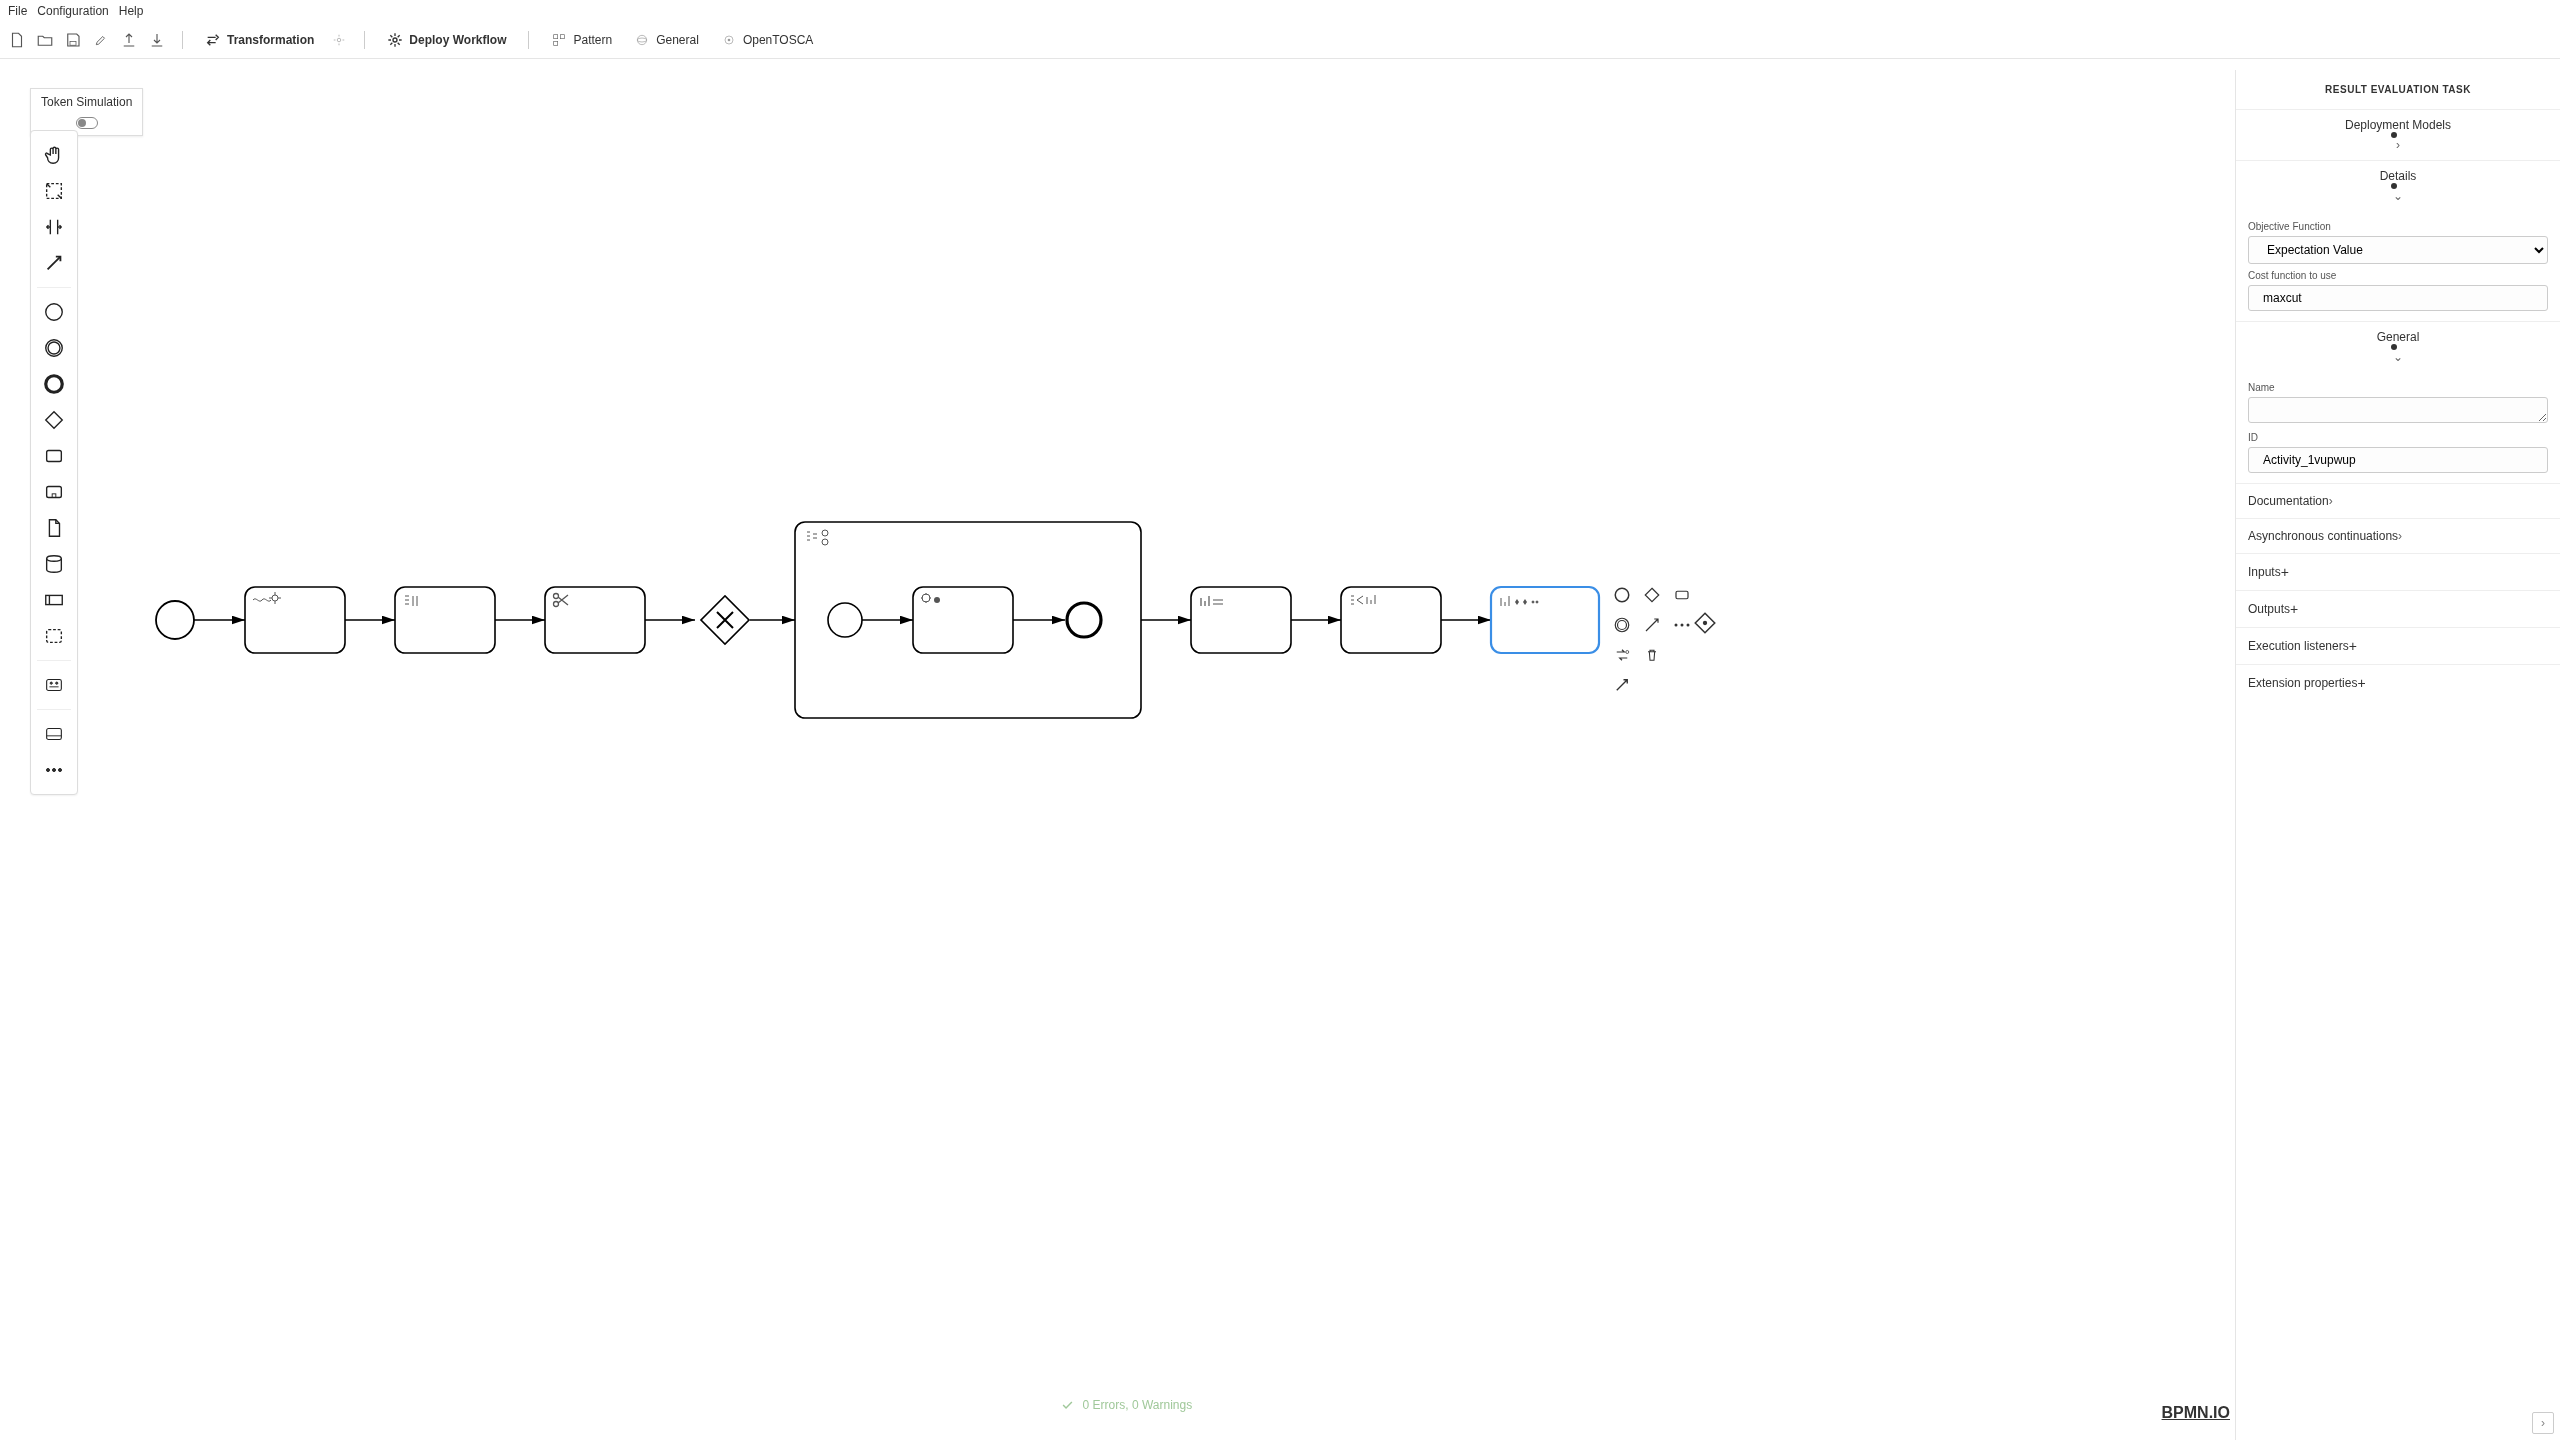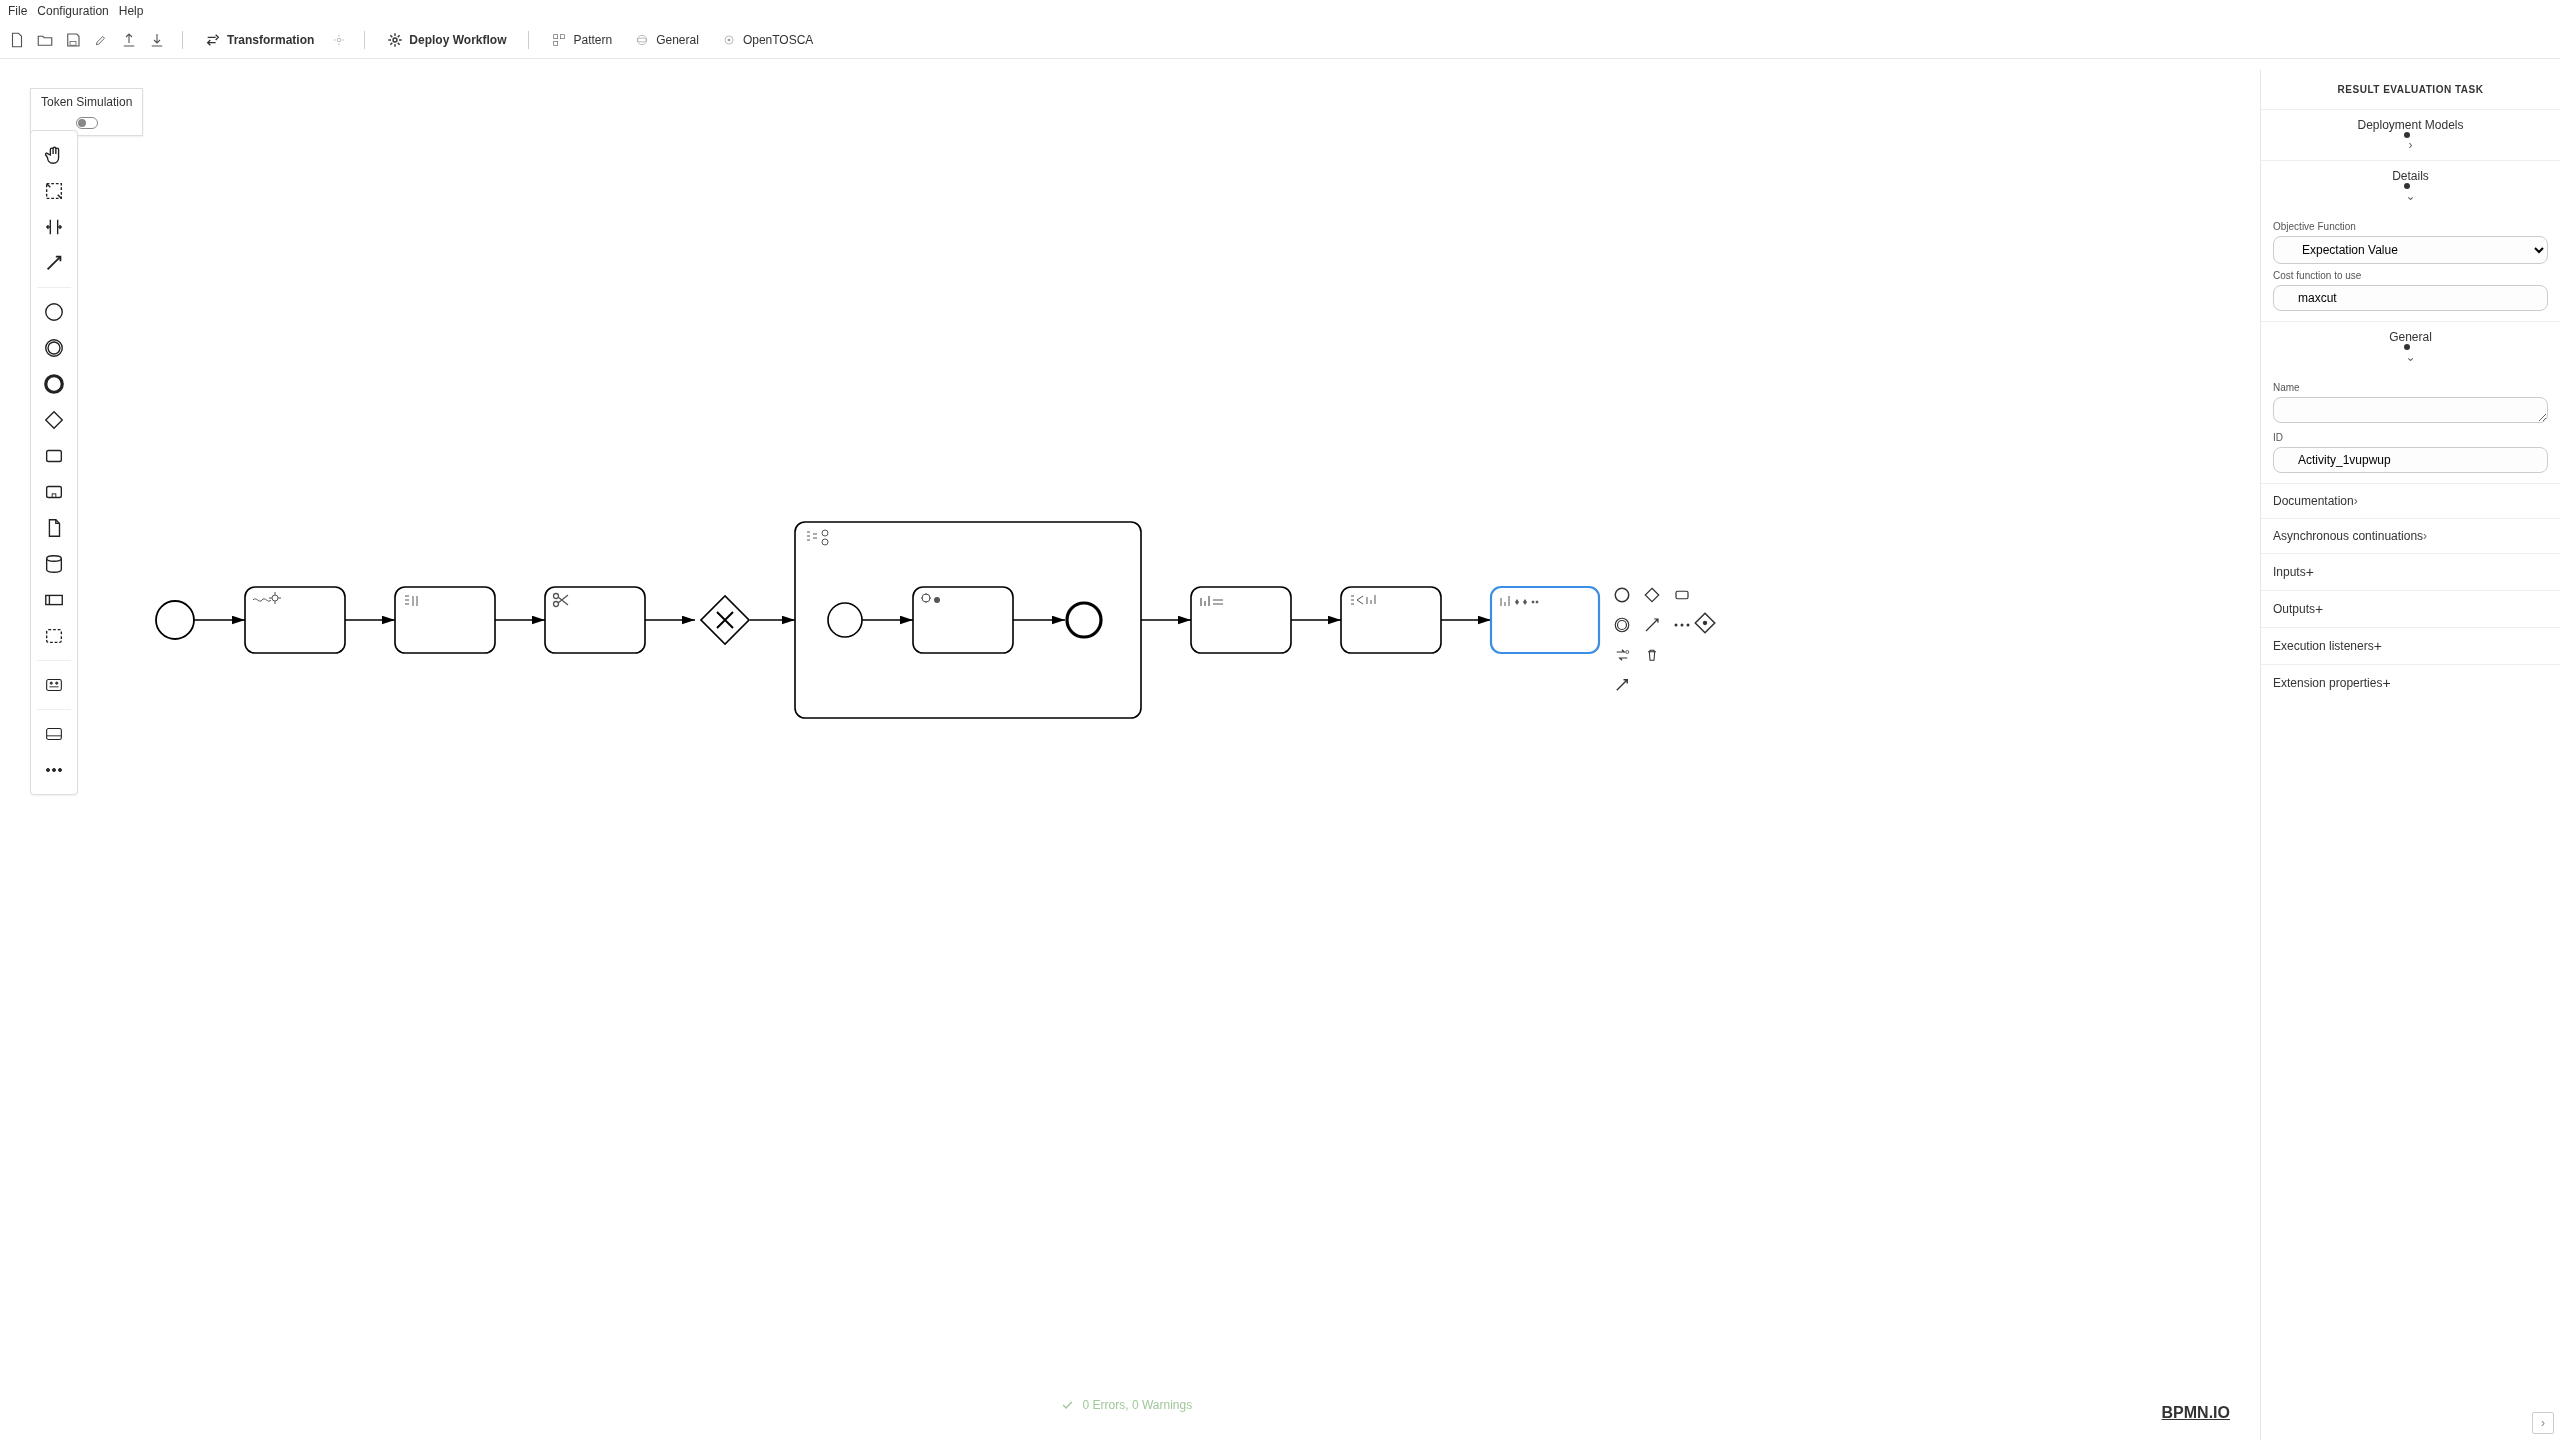--- a/index.html
+++ b/index.html
@@ -11,21 +11,21 @@
 
   
   .toolbar { display:flex; align-items:center; gap:10px; padding:6px 8px; border-bottom:1px solid #e5e5e5; font-size:12px; }
   .toolbar .sep { width:1px; height:18px; background:#ccc; margin:0 6px; }
   .tbtn { display:flex; align-items:center; gap:6px; padding:4px 6px; color:#333; cursor:default; }
   .tbtn.bold { font-weight:600; }
   .tbtn svg { width:16px; height:16px; }
   .tb-icon { width:18px; height:18px; display:flex; align-items:center; justify-content:center; }
   .tb-icon.small svg {width:14px;height:14px;}
   .canvas-area { flex:1; position:relative; }
-  .panel { width:300px; border-left:1px solid #e5e5e5; display:flex; flex-direction:column; font-size:12px; }
+  .panel { width:325px; border-left:1px solid #e5e5e5; display:flex; flex-direction:column; font-size:12px; }
 
   
   .token-pill { position:absolute; top:88px; left:30px; background:#fff; border:1px solid #ddd; border-radius:0; padding:6px 10px; display:flex; align-items:center; gap:8px; font-size:12px; box-shadow:0 1px 2px rgba(0,0,0,.08);flex-direction:column; }
 
   
   .palette { position:absolute; top:130px; left:30px; width:48px; background:#fff; border:1px solid #ddd; border-radius:4px; display:flex; flex-direction:column; padding:6px 0; box-shadow:0 1px 2px rgba(0,0,0,.06); z-index:5; }
   .p-item { height:36px; display:flex; align-items:center; justify-content:center; cursor:default; }
   .p-item svg { stroke:#222; fill:none; }
   .p-item.sel svg { stroke-width:3.5; }
   .p-sep { height:1px; background:#eee; margin:6px 6px; }
@@ -35,21 +35,21 @@
   .ctxpad div { display:flex; align-items:center; justify-content:center; }
 
   
   .panel-title { text-align:center; font-size:10px; letter-spacing:.5px; font-weight:700; padding:14px 0; color:#333; }
   .sec { border-top:1px solid #eee; }
   .sec-head { display:flex; align-items:center; justify-content:space-between; padding:8px 12px; font-size:12px; color:#333;flex-direction:column; }
   .sec-head .lbl { flex:1; }
   .sec-head .dot { width:6px;height:6px;border-radius:50%;background:#333;margin-right:8px; }
   .sec-body { padding:4px 12px 10px 12px; }
   .field-label { font-size:10px; color:#555; margin:6px 0 4px; }
-  .panel select, .panel input, .panel textarea { width:100%; padding:5px 24px; font-size:12px; border:1px solid #ccc; border-radius:8px; background:#fdfdfd; }
+  .panel select, .panel input, .panel textarea { width:100%; padding:5px 14px; font-size:12px; border:1px solid #ccc; border-radius:3px; background:#fdfdfd; }
   .panel textarea { height:26px; resize:vertical; }
 
   .row-line { display:flex; align-items:center; padding:10px 12px; border-top:1px solid #eee; font-size:12px; }
 
   .chev { font-size:12px; color:#666; }
   .plus { font-size:14px; color:#333; }
 
   
   .status { position:absolute; bottom:22px; left:50%; transform:translateX(-50%); display:flex; align-items:center; gap:8px; color:#a0c89a; background:rgba(255,255,255,.9); padding:6px 14px; border-radius:16px; font-size:12px; }
   .bpmn-logo { position:absolute; bottom:18px; right:330px; font-weight:800; font-size:16px; letter-spacing:0px; text-decoration:underline; }

